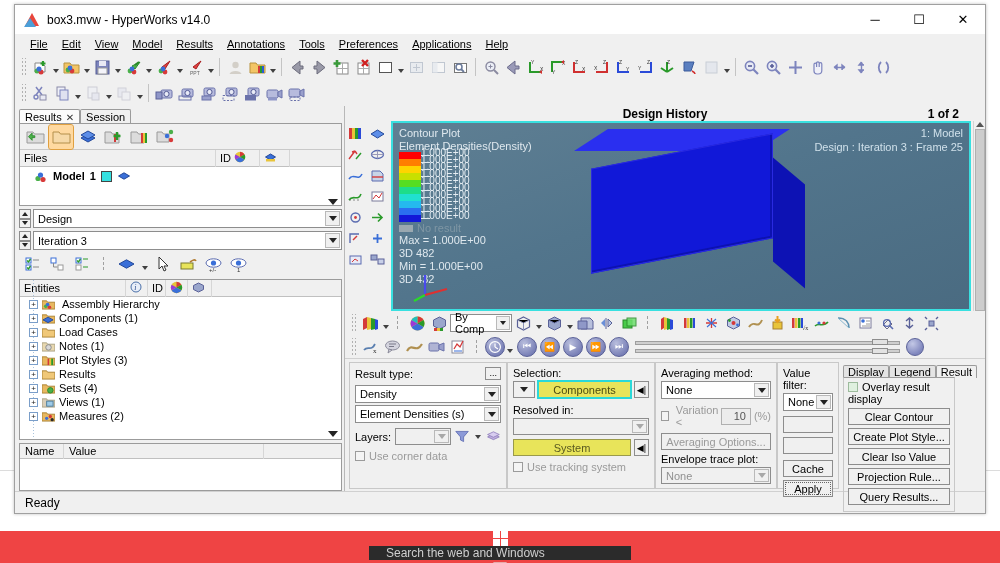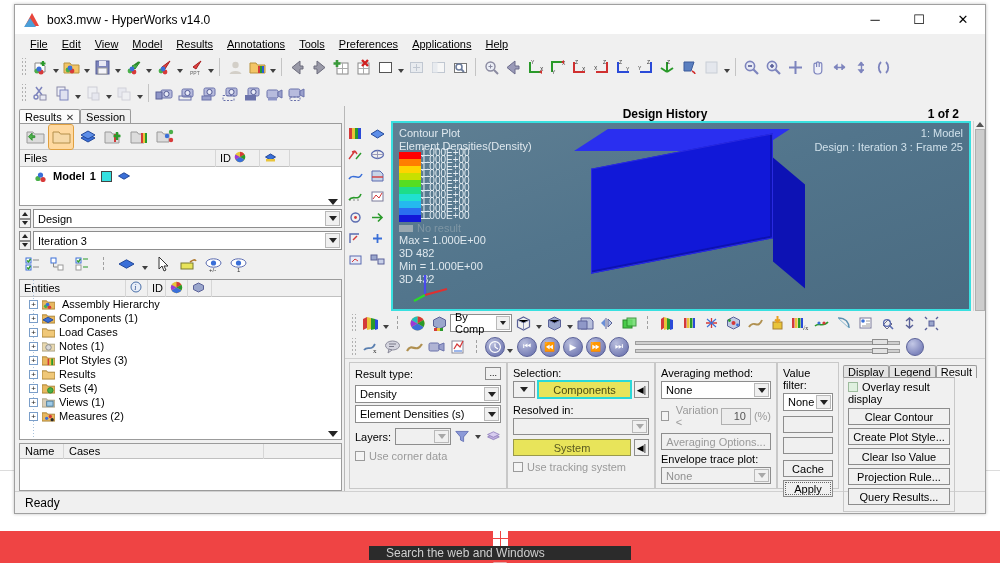--- a/index.html
+++ b/index.html
@@ -1073,21 +1073,21 @@
             </svg>
             <span>Measures (2)</span>
           </div>
         </div>
         <div class="scrolldown" style="bottom:2px"></div>
       </div>
 
       <div class="nvbox">
         <div class="nvhdr">
           <span style="width:44px">Name</span>
-          <span style="width:200px">Cases</span>
+          <span style="width:200px">Value</span>
         </div>
       </div>
     </div>
 
     <div class="rightpanel">
 
       <div class="gfxheader">
         <div class="gfx-title">Design History</div>
         <div class="gfx-page">1 of 2</div>
       </div>

